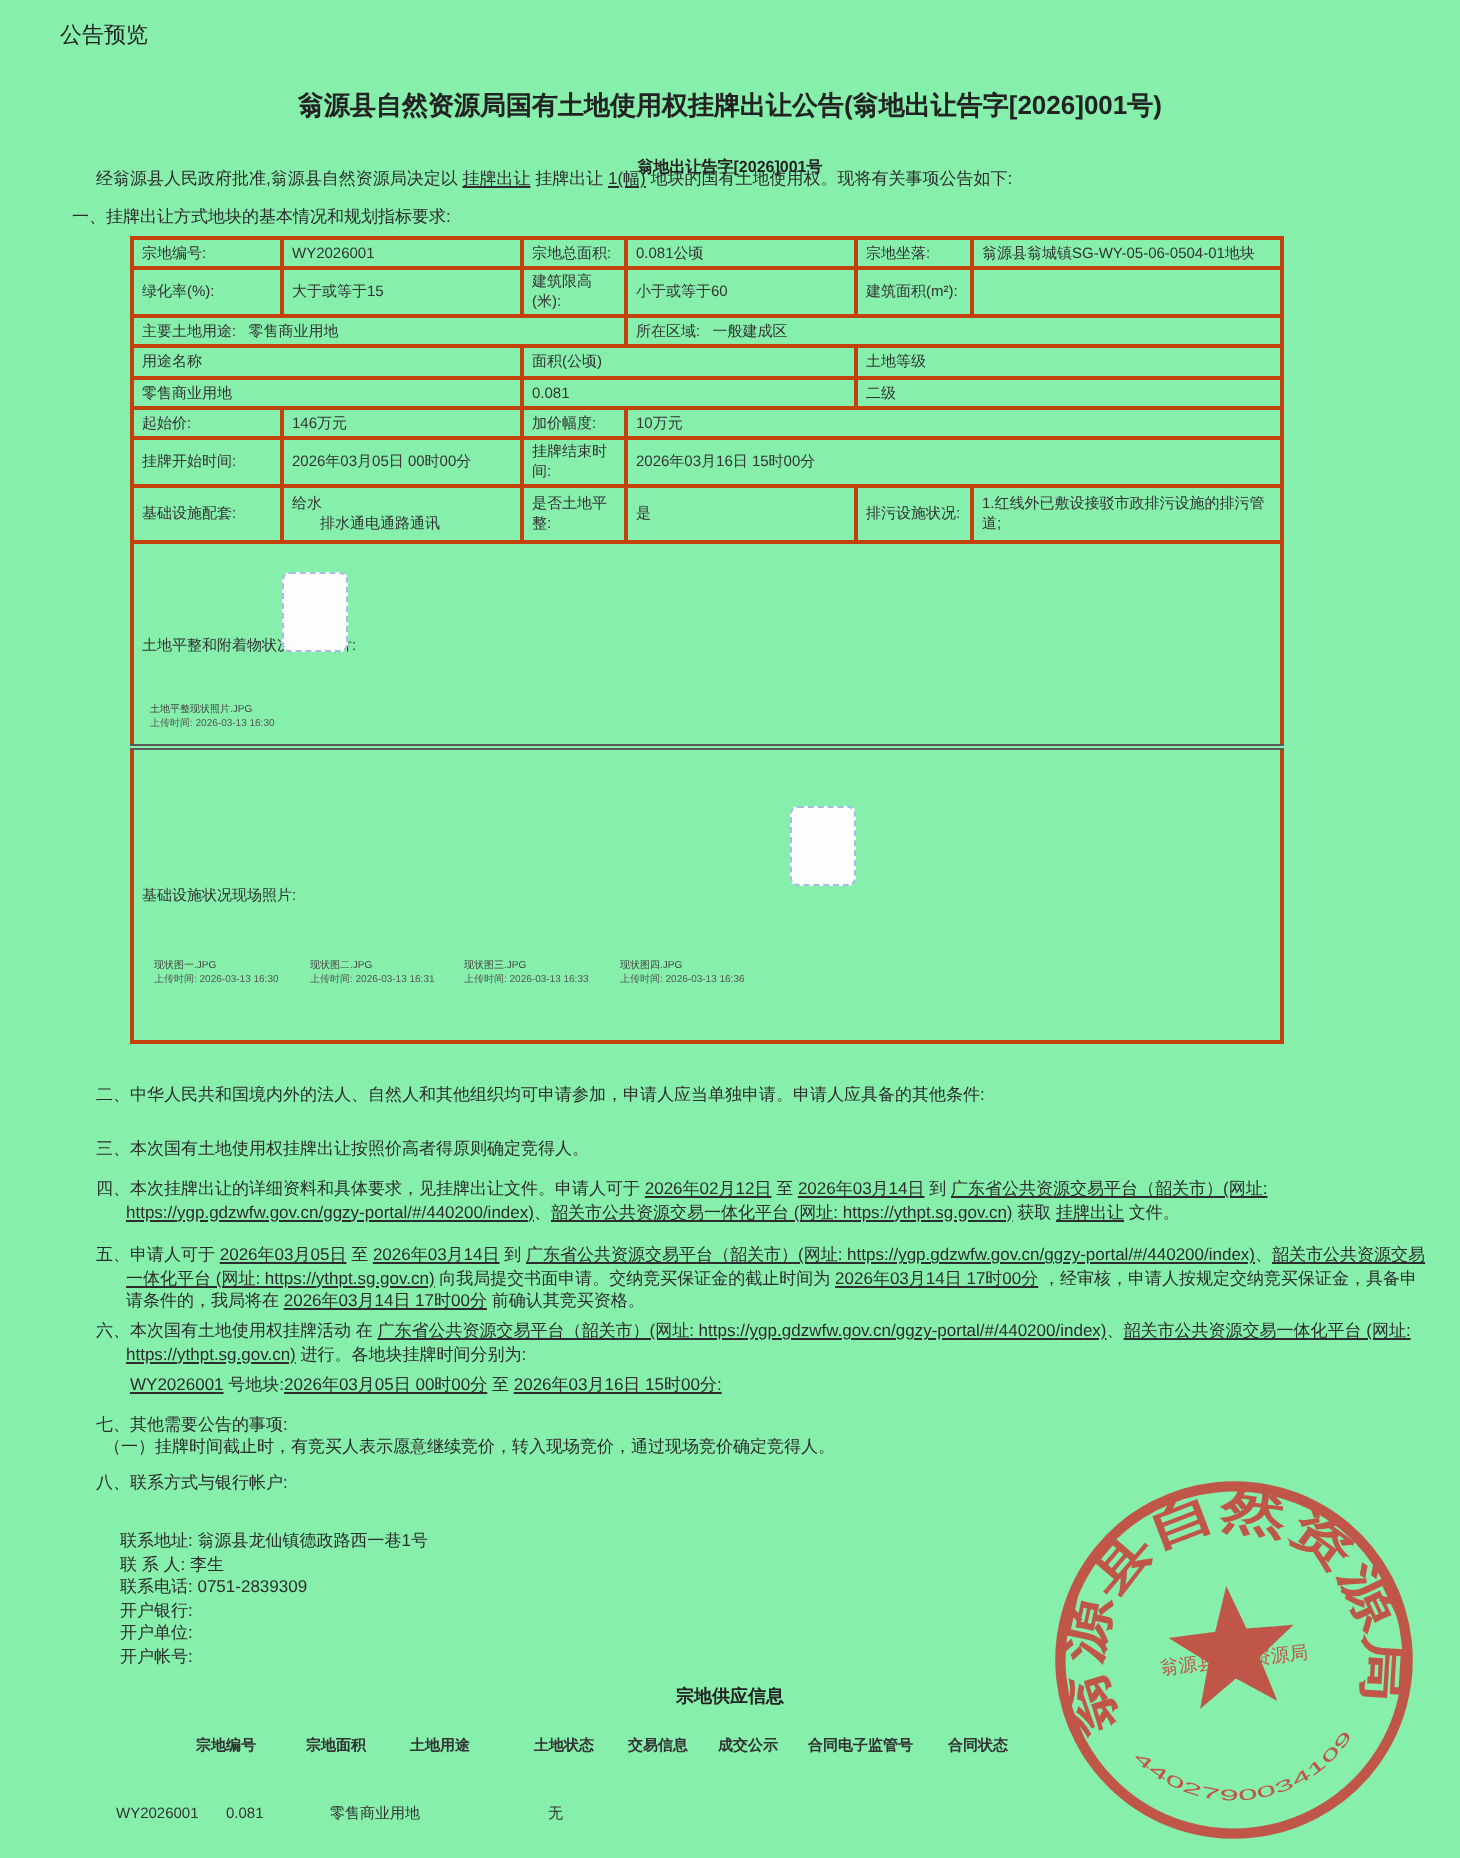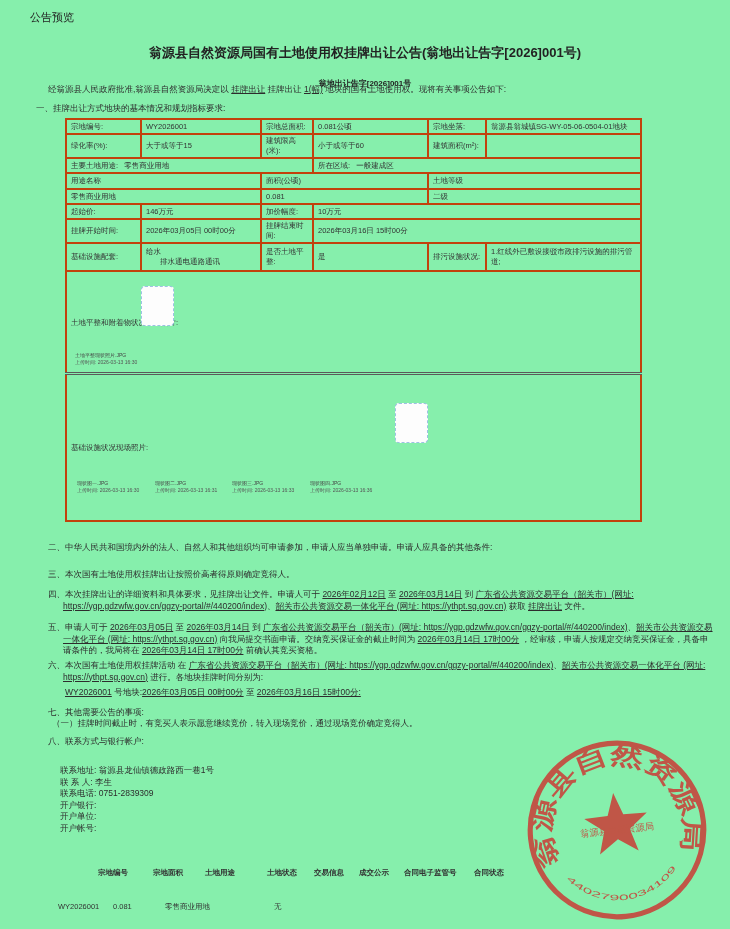--- a/index.html
+++ b/index.html
@@ -168,20 +168,21 @@
   <div class="para" style="top:736px;">八、联系方式与银行帐户:</div>
   <div class="para" style="top:747px;left:56px;margin-top:18px;">
     <div class="contact-line">联系地址: 翁源县龙仙镇德政路西一巷1号</div>
     <div class="contact-line">联 系 人: 李生</div>
     <div class="contact-line">联系电话: 0751-2839309</div>
     <div class="contact-line">开户银行:</div>
     <div class="contact-line">开户单位:</div>
     <div class="contact-line">开户帐号:</div>
   </div>
 
+  <div class="summary-title">宗地供应信息</div>
   <div class="sum-grid hdr">
     <div>宗地编号</div>
     <div>宗地面积</div>
     <div>土地用途</div>
     <div>土地状态</div>
     <div>交易信息</div>
     <div>成交公示</div>
     <div>合同电子监管号</div>
     <div>合同状态</div>
   </div>

